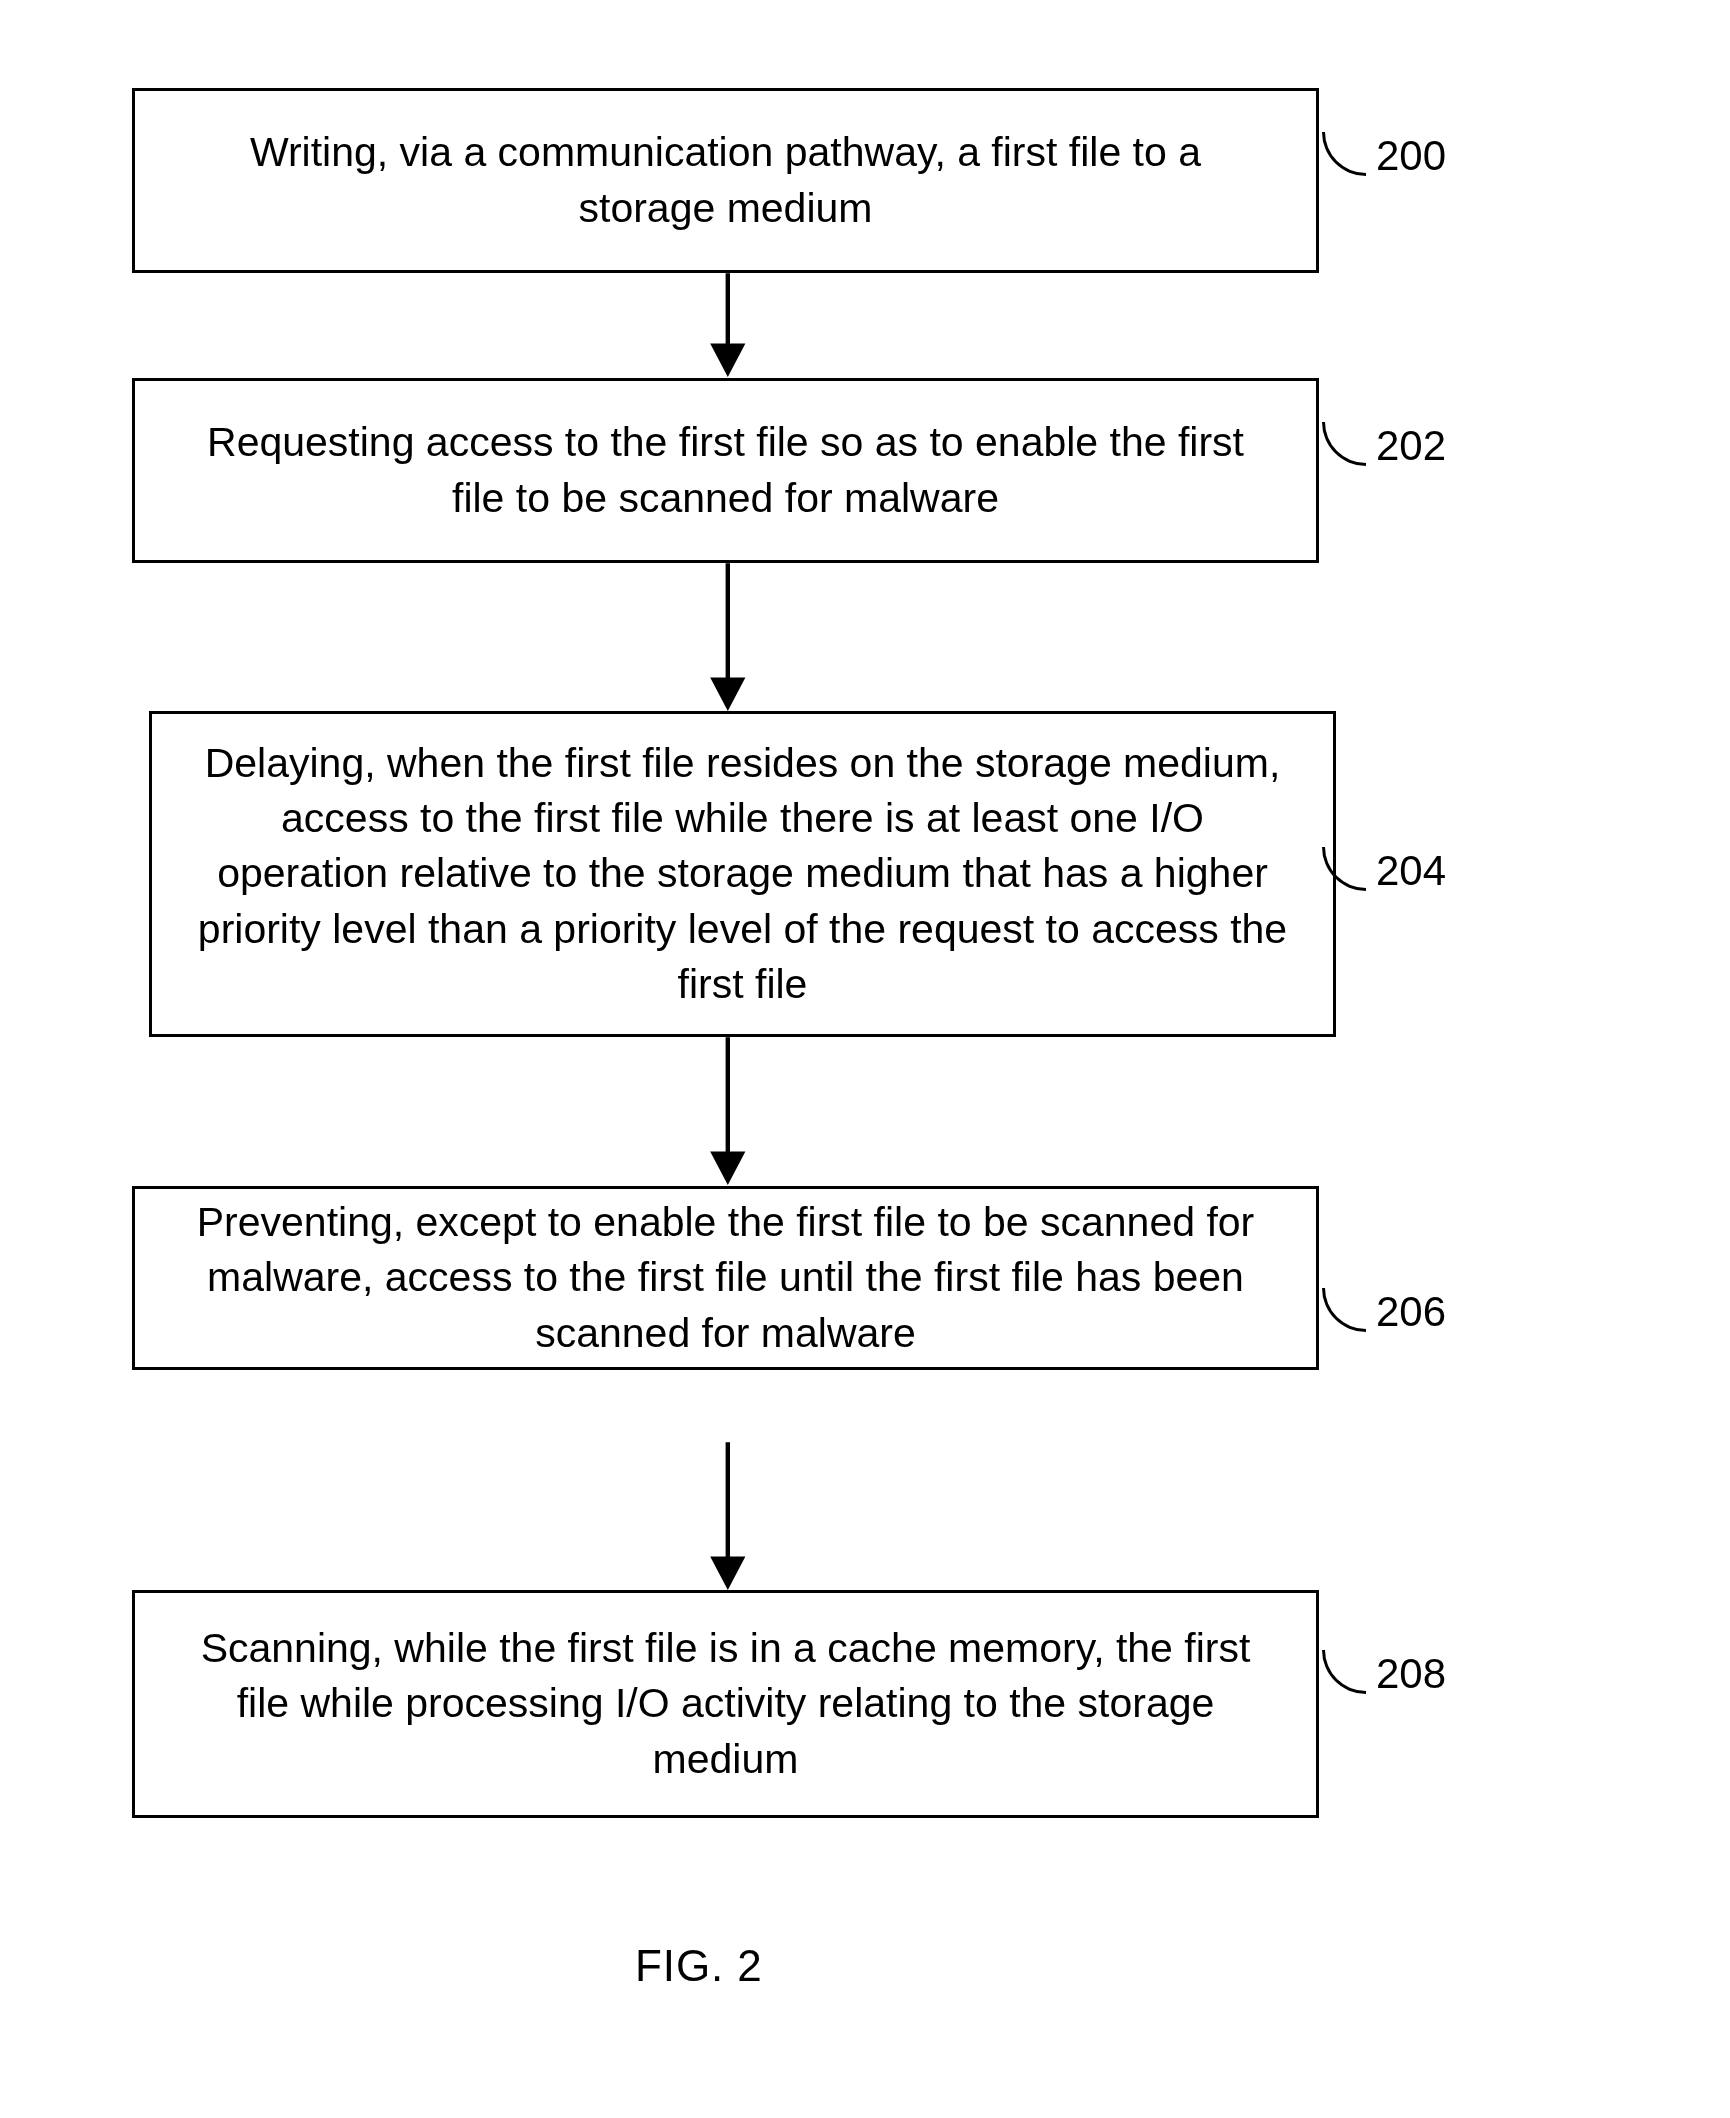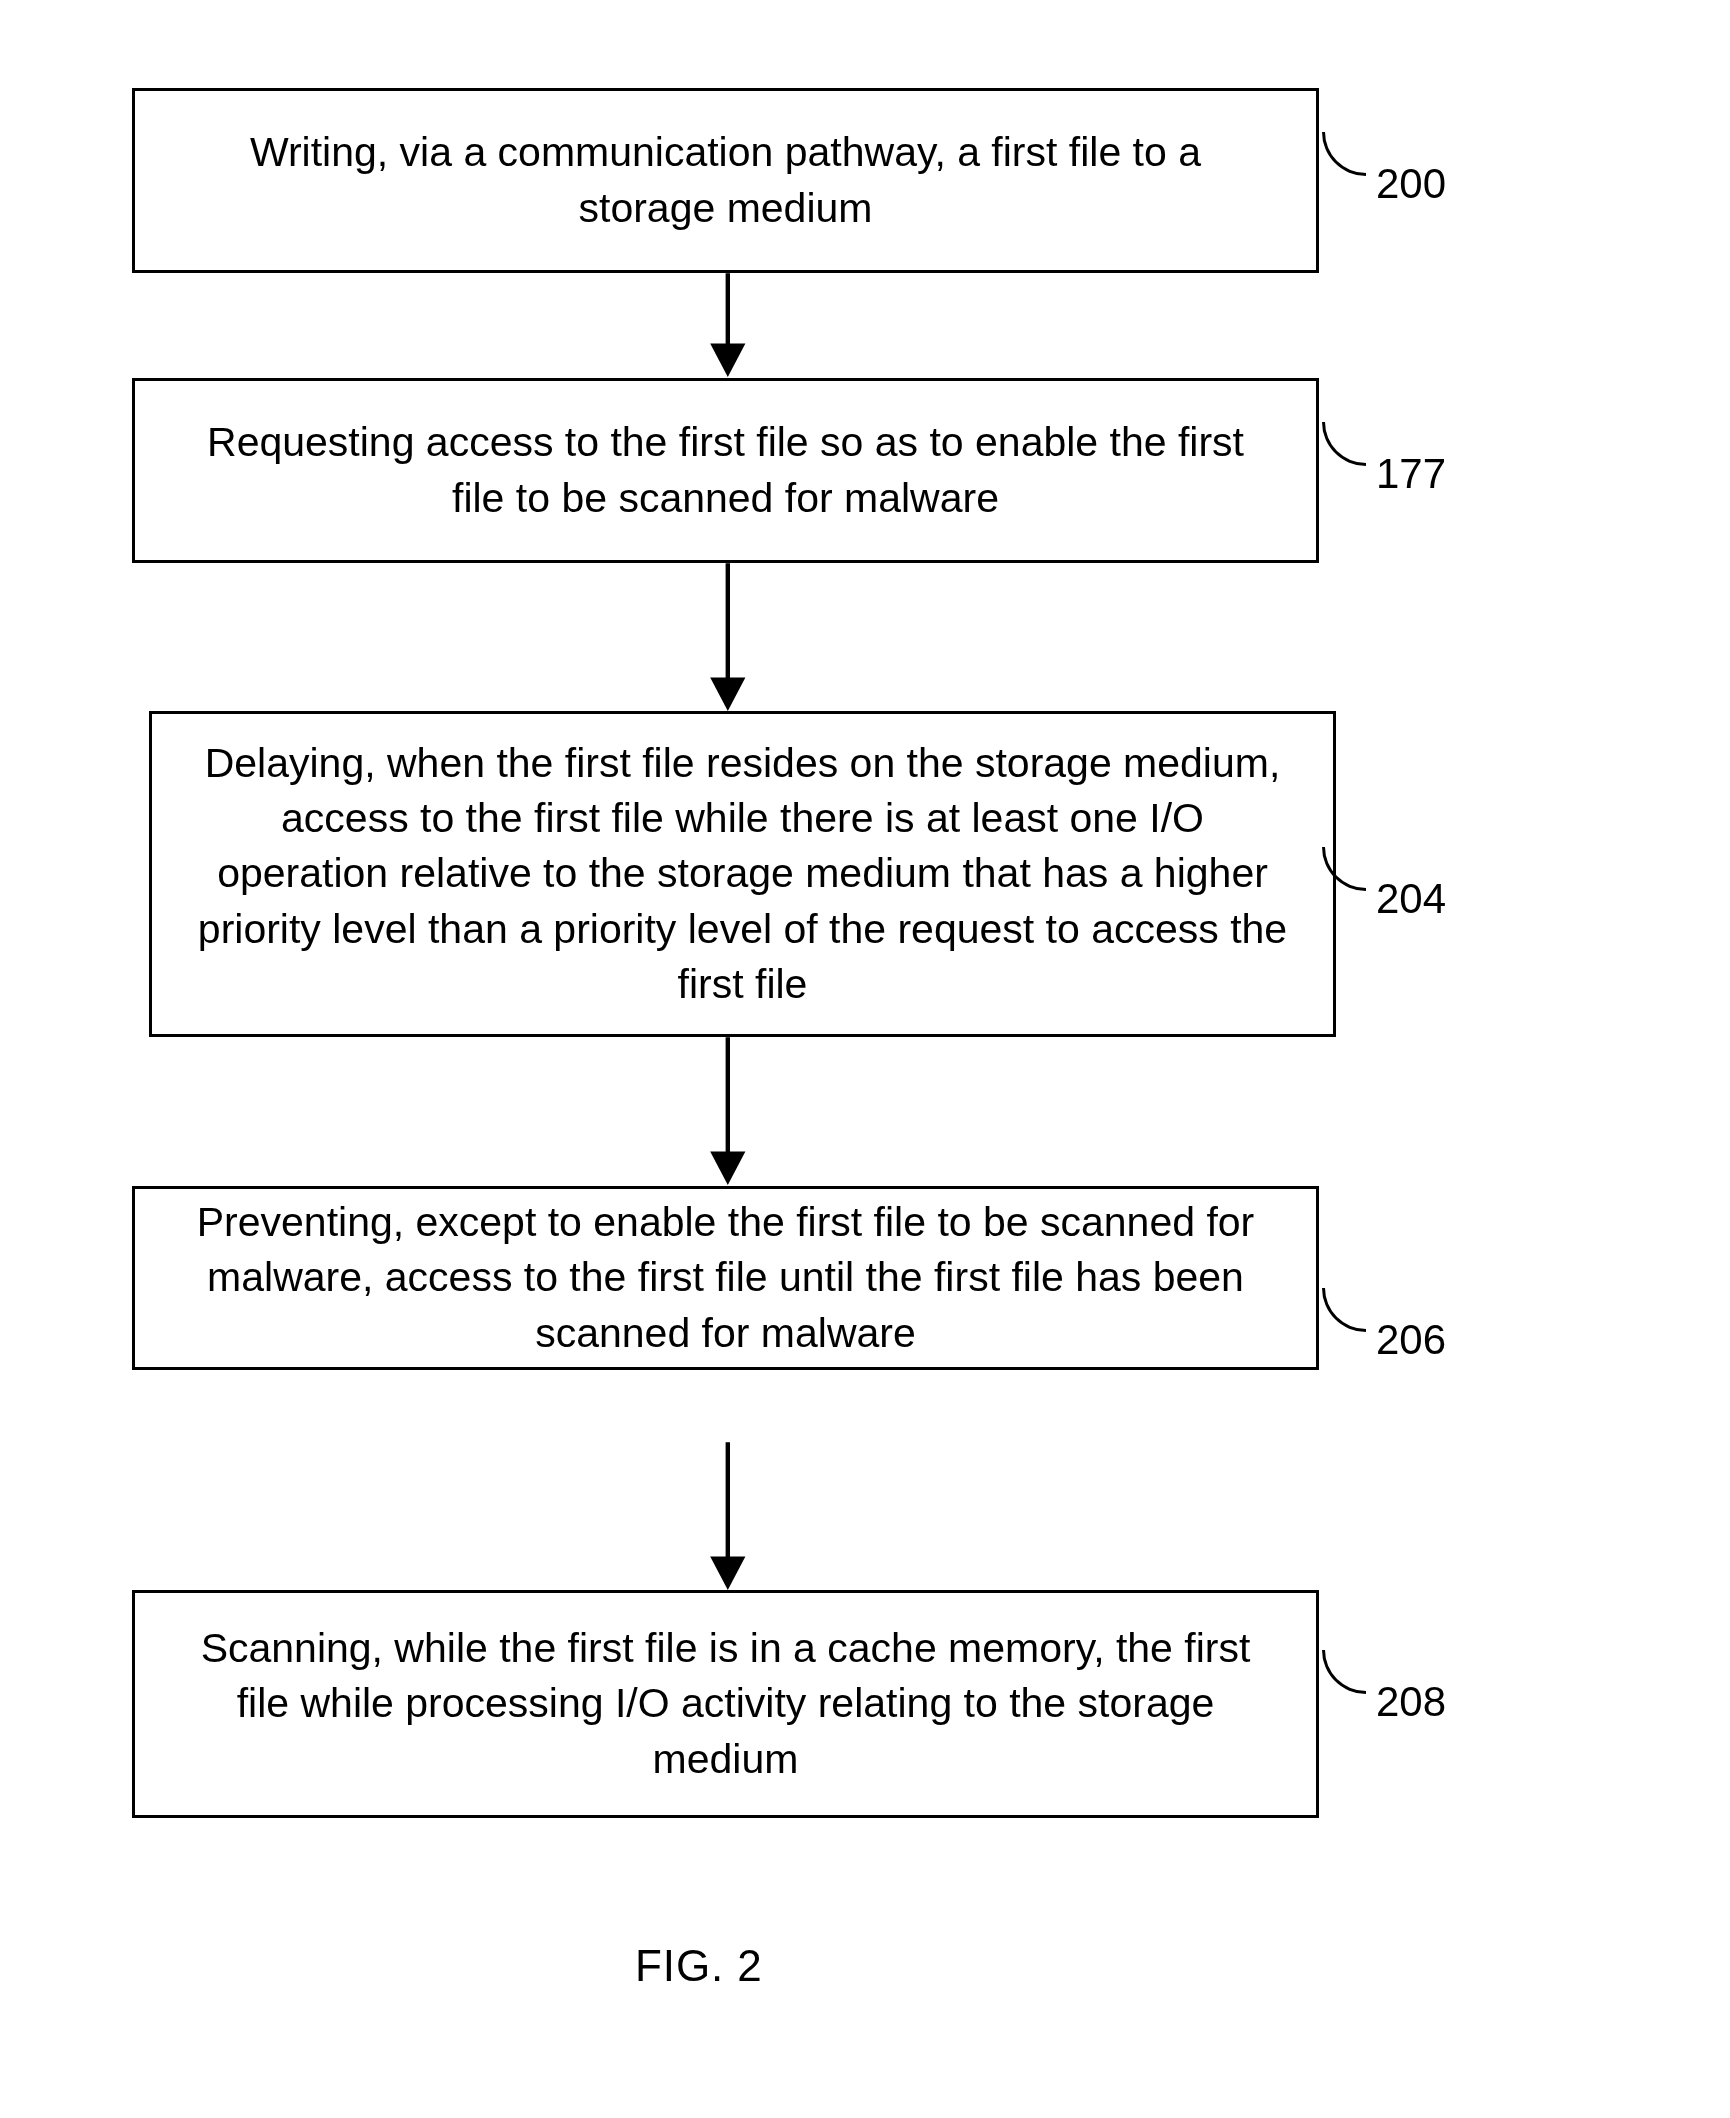--- a/index.html
+++ b/index.html
@@ -27,21 +27,20 @@
   }
   .step span {
     font-size: 41px;
     line-height: 1.35;
     color: #000;
   }
   .ref {
     position: absolute;
     font-size: 42px;
     color: #000;
-    margin-top: 28px;
   }
   .tick {
     position: absolute;
     width: 42px;
     height: 53px;
   }
   .tick::before {
     content: "";
     position: absolute;
     left: 0; top: 0;
@@ -75,21 +74,21 @@
 
   <svg class="arrow" style="left:719px; top:273px; width:17.6px; height:106px;" viewBox="0 0 20 120" width="17.6" height="106">
     <line x1="10" y1="0" x2="10" y2="90" stroke="#000" stroke-width="5"></line>
     <polygon points="10,118 -10,80 30,80" fill="#000"></polygon>
   </svg>
 
   <div class="step" style="left:132px; top:378px; width:1187px; height:185px;">
     <span>Requesting access to the first file so as to enable the first file to be scanned for malware</span>
   </div>
   <div class="tick" style="left:1322px; top:422px;"></div>
-  <div class="ref" style="left:1376px; top:422px;">177</div>
+  <div class="ref" style="left:1376px; top:422px;">202</div>
 
   <svg class="arrow" style="left:719px; top:563px; width:17.6px; height:150px;" viewBox="0 0 20 170" width="17.6" height="150">
     <line x1="10" y1="0" x2="10" y2="140" stroke="#000" stroke-width="5"></line>
     <polygon points="10,168 -10,130 30,130" fill="#000"></polygon>
   </svg>
 
   <div class="step" style="left:132px; top:711px; width:1187px; height:326px;margin-left:17px;">
     <span>Delaying, when the first file resides on the storage medium, access to the first file while there is at least one I/O operation relative to the storage medium that has a higher priority level than a priority level of the request to access the first file</span>
   </div>
   <div class="tick" style="left:1322px; top:847px;"></div>

